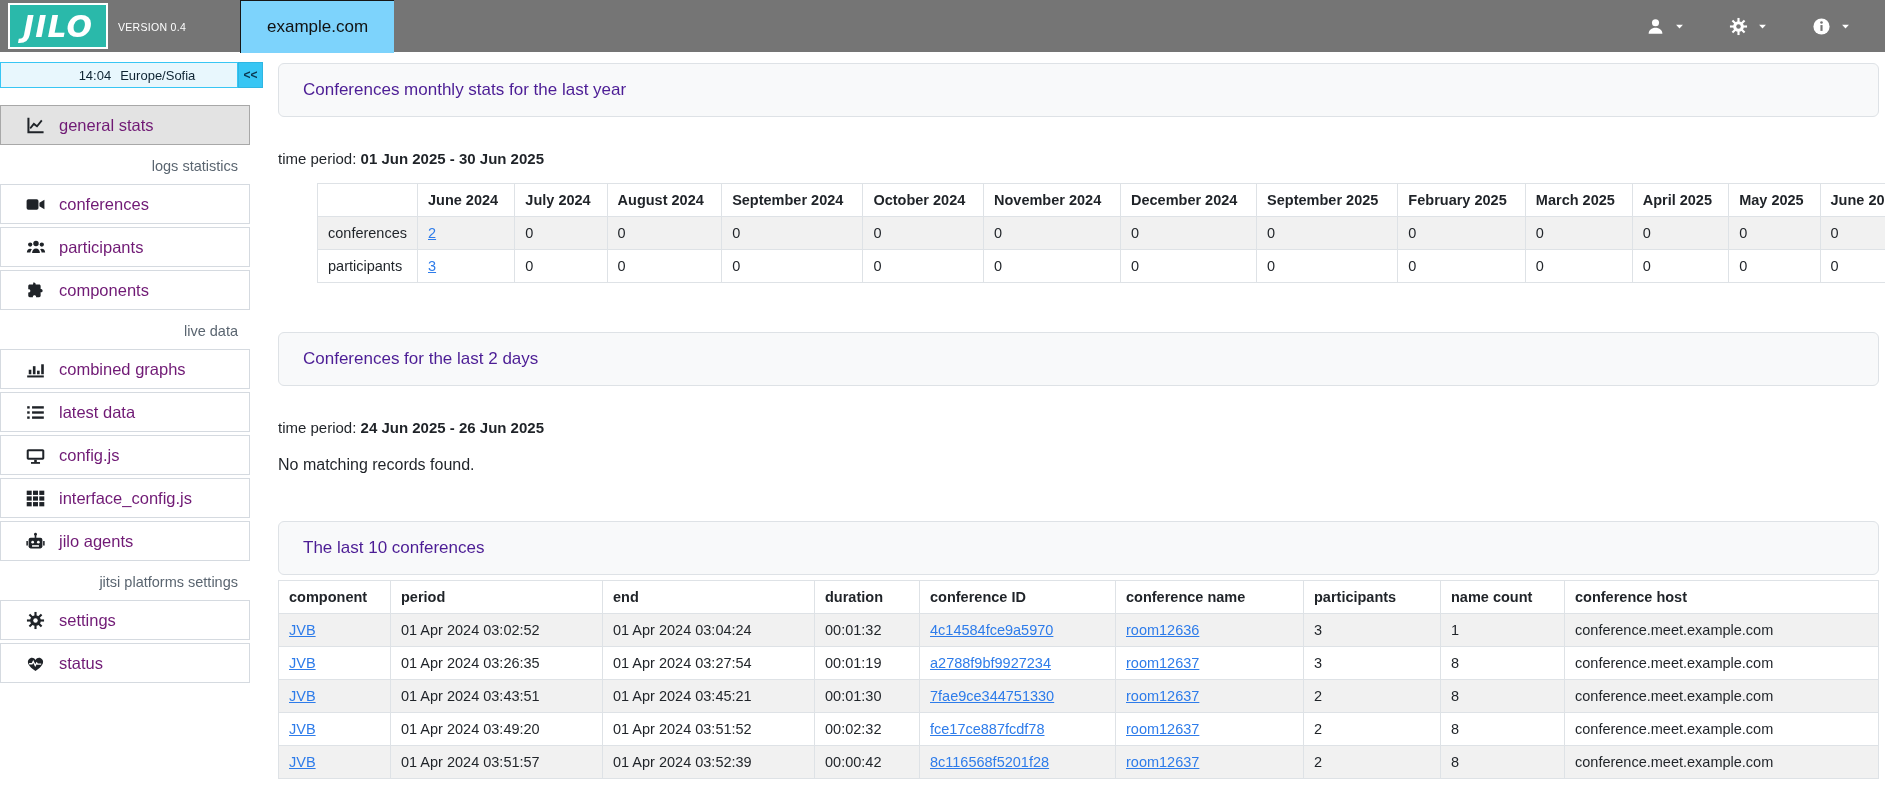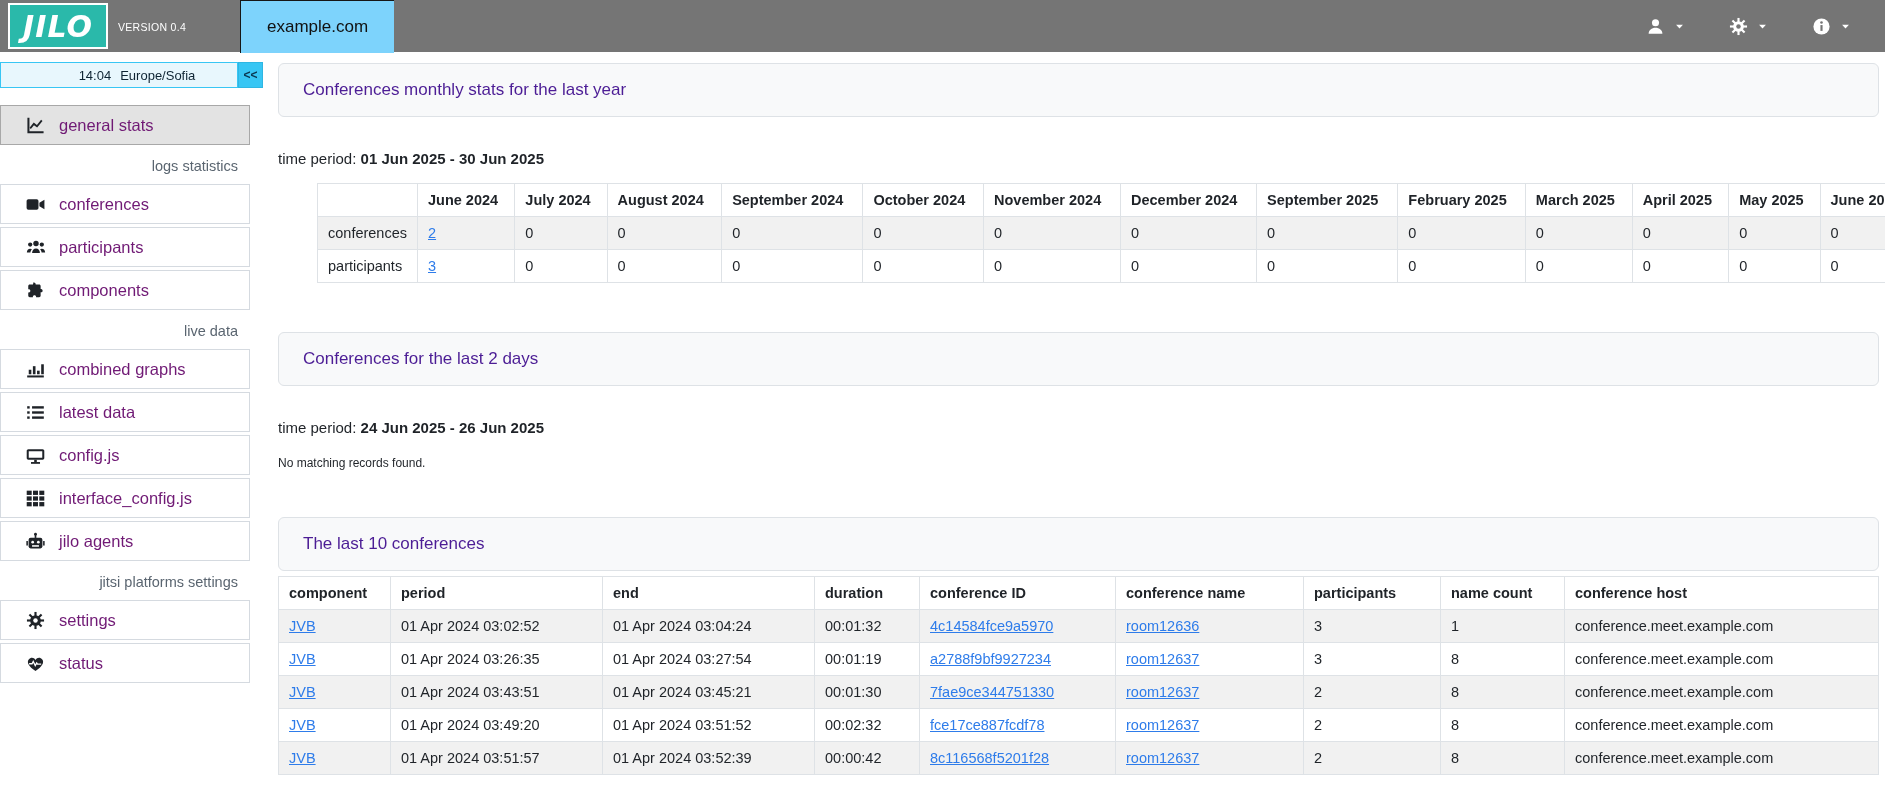--- a/index.html
+++ b/index.html
@@ -40,21 +40,21 @@
   
   .main{position:absolute;left:250px;top:52px;right:0;bottom:0;padding:0 6px 0 28px;}
   .card-head{height:54px;background:#f8f9fa;border:1px solid #dee2e6;border-radius:6px;
     display:flex;align-items:center;padding:0 24px;}
   .card-head .card-title{font-size:17px;color:#4c1d95;cursor:pointer;}
   .mt-first{margin-top:11px;}
   .mt-c2{margin-top:49px;}
   .mt-c3{margin-top:47px;}
   .time-period{margin-top:33px;font-size:15px;color:#1f2328;}
   .time-period b{font-weight:bold;}
-  .no-records{margin-top:20px;font-size:12px;color:#1f2328;}
+  .no-records{margin-top:20px;font-size:16px;color:#1f2328;}
 
   table{border-collapse:collapse;width:100%;font-size:14.5px;color:#1f2328;}
   th,td{border:1px solid #dee2e6;padding:8px 10px;text-align:left;white-space:nowrap;}
   th{font-weight:bold;}
   tbody tr:nth-child(odd){background:#f1f1f1;}
   .monthly{margin-top:16px;margin-left:39px;}
   .monthly th:first-child{width:84px;}
   .conf{margin-top:5px;}
   .conf th:nth-child(1){width:112px;}
   .conf th:nth-child(2){width:212px;}

